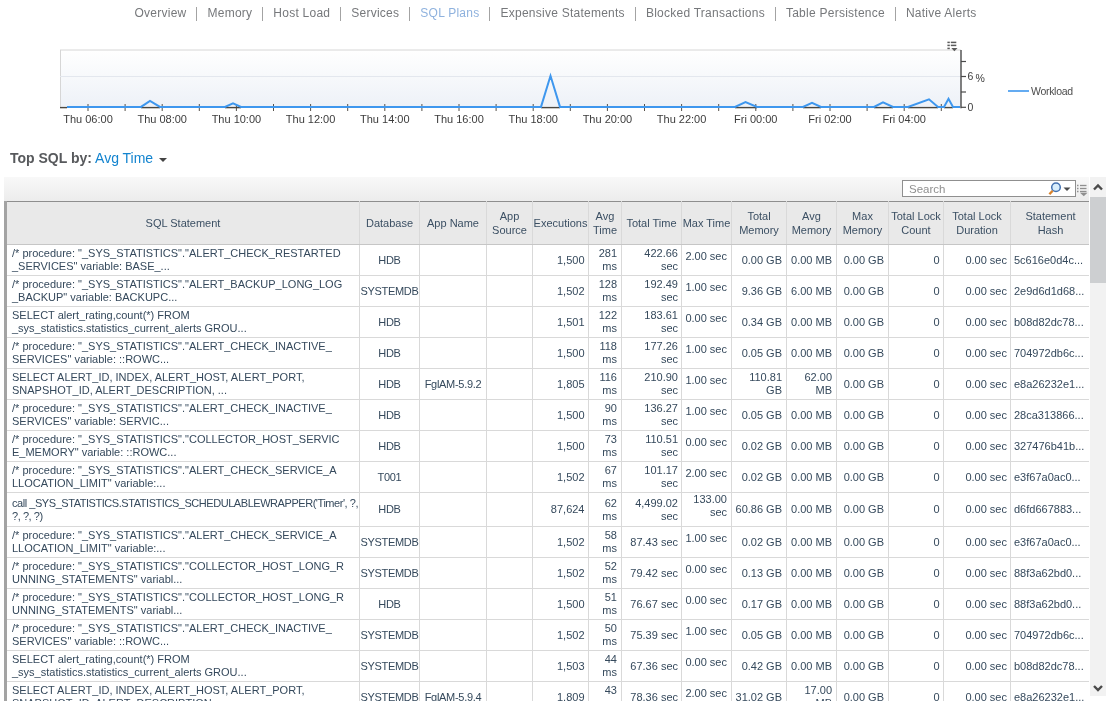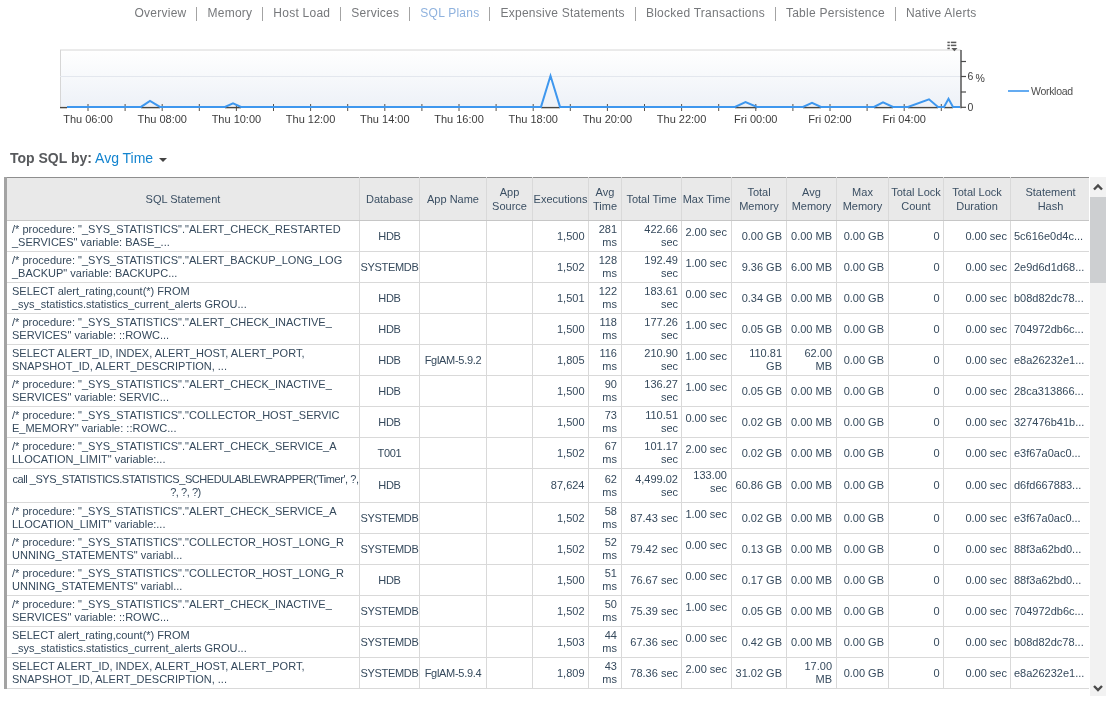--- a/index.html
+++ b/index.html
@@ -36,21 +36,21 @@
 #tbl td.exe { padding:0 3.5px 0 2px; }
 #tbl td.avt { padding:0 4px 0 0; }
 #tbl td.tot { padding:0 3px 0 4px; }
 #tbl td.mxt { padding:0 4px 7px 3px; }
 #tbl td.tmem { padding:0 4px 0 3px; }
 #tbl td.amem { padding:0 4px 0 3px; }
 #tbl td.mmem { padding:0 4px 0 3px; }
 #tbl td.lck { padding:0 3.5px 0 3px; }
 #tbl td.dur { padding:0 3px 0 3px; }
 #tbl td.hash { padding:0 0 0 3px; white-space:nowrap; }
-#tbl td.sq { letter-spacing:-0.45px;text-align:center; }
+#tbl td.sq { letter-spacing:-0.45px; }
 #tbl tr { height:31px; }
 #tbl { border-left:3px solid #a3a3a3; border-right:1px solid #c3c3c3; }
 
 
 #sbar { position:absolute; top:177px; left:1090px; width:16px; height:519px; background:#f2f2f2; }
 #sbar .thumb { position:absolute; top:20px; left:0px; width:16px; height:86px; background:#cdcfd1; }
 </style>
 </head>
 <body>
 <div id="page">
@@ -153,20 +153,41 @@
 <line x1="947.4" y1="42.4" x2="949.8" y2="42.4"></line>
 <line x1="947.4" y1="45.4" x2="949.8" y2="45.4"></line>
 <line x1="947.4" y1="48.4" x2="949.8" y2="48.4"></line>
 </g>
 <polygon points="951.3,48 957.5,48 954.4,51.2" fill="#5a5a5a"></polygon>
 </svg>
 
 <div id="topsql"><b>Top SQL by:</b> <span class="blue">Avg Time</span><span class="arr"></span></div>
 
 <div id="tablewrap">
+<div id="toolbar">
+  <div id="searchbox">
+    <span class="ph">Search</span>
+    <svg width="40" height="16" viewBox="0 0 40 16" style="position:absolute;right:0px;top:0px;">
+      <circle cx="21" cy="6.3" r="4.3" fill="#d8edfb" stroke="#4472b0" stroke-width="1.5"></circle>
+      <line x1="17.6" y1="9.8" x2="14.4" y2="13.2" stroke="#d9822b" stroke-width="2.4"></line>
+      <polygon points="28.5,6.5 35.5,6.5 32,10" fill="#4a4a4a"></polygon>
+    </svg>
+  </div>
+  <svg width="15" height="16" viewBox="0 0 15 16" style="position:absolute;right:1px;top:7px;">
+    <g stroke="#909090" stroke-width="1.3">
+      <line x1="7" y1="1.5" x2="13.5" y2="1.5"></line>
+            <line x1="7" y1="4.5" x2="13.5" y2="4.5"></line>
+            <line x1="7" y1="7.5" x2="13.5" y2="7.5"></line>
+      <line x1="4" y1="1.5" x2="5.5" y2="1.5"></line>
+            <line x1="4" y1="4.5" x2="5.5" y2="4.5"></line>
+            <line x1="4" y1="7.5" x2="5.5" y2="7.5"></line>
+    </g>
+    <polygon points="7,8.8 14.5,8.8 10.75,12.2" fill="#909090"></polygon>
+  </svg>
+</div>
 <table id="tbl">
 <colgroup>
 <col style="width:354px">
           <col style="width:60px">
           <col style="width:67px">
           <col style="width:46px">
           <col style="width:56px">
           <col style="width:33px">
           <col style="width:60px">
           <col style="width:50px">

